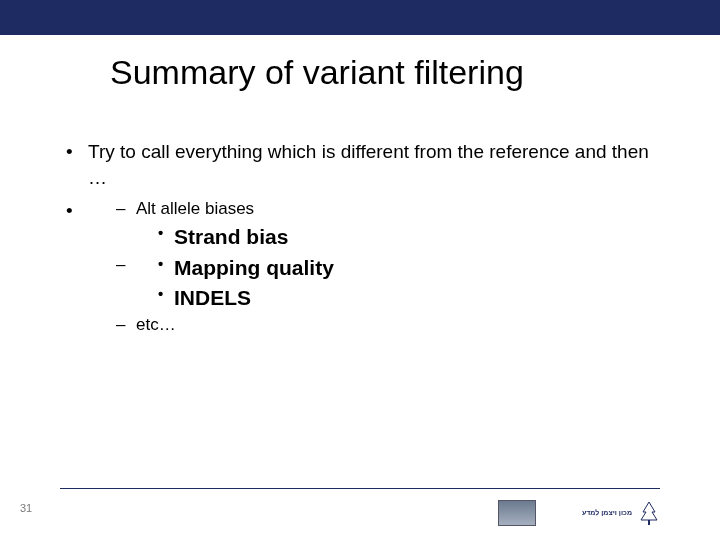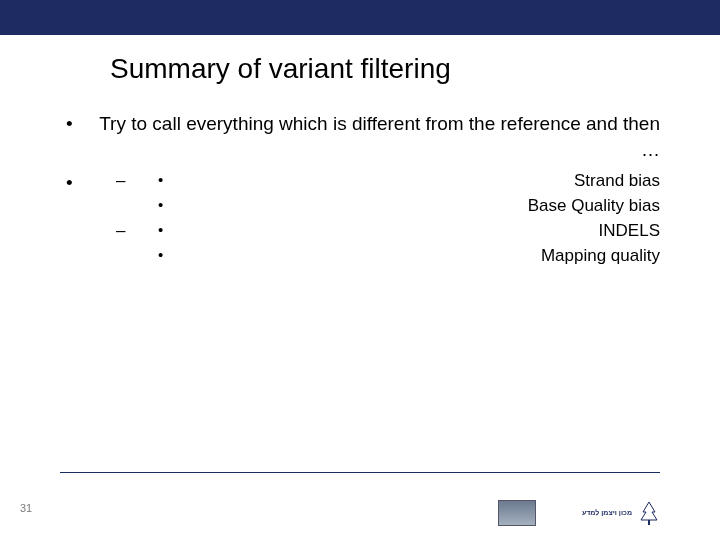--- a/index.html
+++ b/index.html
@@ -12,29 +12,28 @@
     color: #000;
     overflow: hidden;
     position: relative;
   }
   .top-bar {
     width: 100%;
     height: 35px;
     background: #1e2a62;
   }
   .title {
-    font-size: 28px;
+    font-size: 34px;
     font-weight: 400;
     margin: 18px 16px 0 110px;
   }
   .body-area {
-    margin: 26px 60px 0 60px;
+    margin: 47px 60px 0 60px;
     font-size: 19px;
     line-height: 1.35;
-    text-align: right;
   }
   ul.level1 {
     list-style: none;
     padding: 0;
     margin: 0;
   }
   ul.level1 > li {
     position: relative;
     padding-left: 28px;
     margin-bottom: 4px;
@@ -60,40 +59,41 @@
   ul.level2 > li::before {
     content: "–";
     position: absolute;
     left: 0;
     top: 0;
   }
   ul.level3 {
     list-style: none;
     padding: 0;
     margin: 2px 0 2px 20px;
-    font-size: 17px;
+    font-size: 21px;
+    font-weight: bold;
   }
   ul.level3 > li {
     position: relative;
     padding-left: 18px;
     margin-bottom: 2px;
   }
   ul.level3 > li::before {
     content: "•";
     position: absolute;
     left: 2px;
     top: 0;
     font-size: 15px;
   }
   .footer {
     position: absolute;
     left: 0;
     bottom: 0;
     width: 100%;
-    height: 68px;
+    height: 52px;
   }
   .footer-line {
     position: absolute;
     left: 60px;
     right: 60px;
     top: 0;
     border-top: 1px solid #1e2a62;
   }
   .page-num {
     position: absolute;
@@ -141,31 +141,32 @@
 <div class="top-bar"></div>
 
 <div class="title">Summary of variant filtering</div>
 
 <div class="body-area">
   <ul class="level1">
     <li>Try to call everything which is different from the reference and then …</li>
     <li>
       <ul class="level2">
         <li>
+          <span>Alt allele biases</span>
           <ul class="level3">
             <li>Strand bias</li>
-            <li>Base Quality bias</li>
           </ul>
         </li>
         <li>
           <ul class="level3">
+            <li>Mapping quality</li>
             <li>INDELS</li>
-            <li>Mapping quality</li>
           </ul>
         </li>
+        <li>etc…</li>
       </ul>
     </li>
   </ul>
 </div>
 
 <div class="footer">
   <div class="footer-line"></div>
   <div class="page-num">31</div>
   <div class="logo-block">
     <div class="logo-pic"></div>

